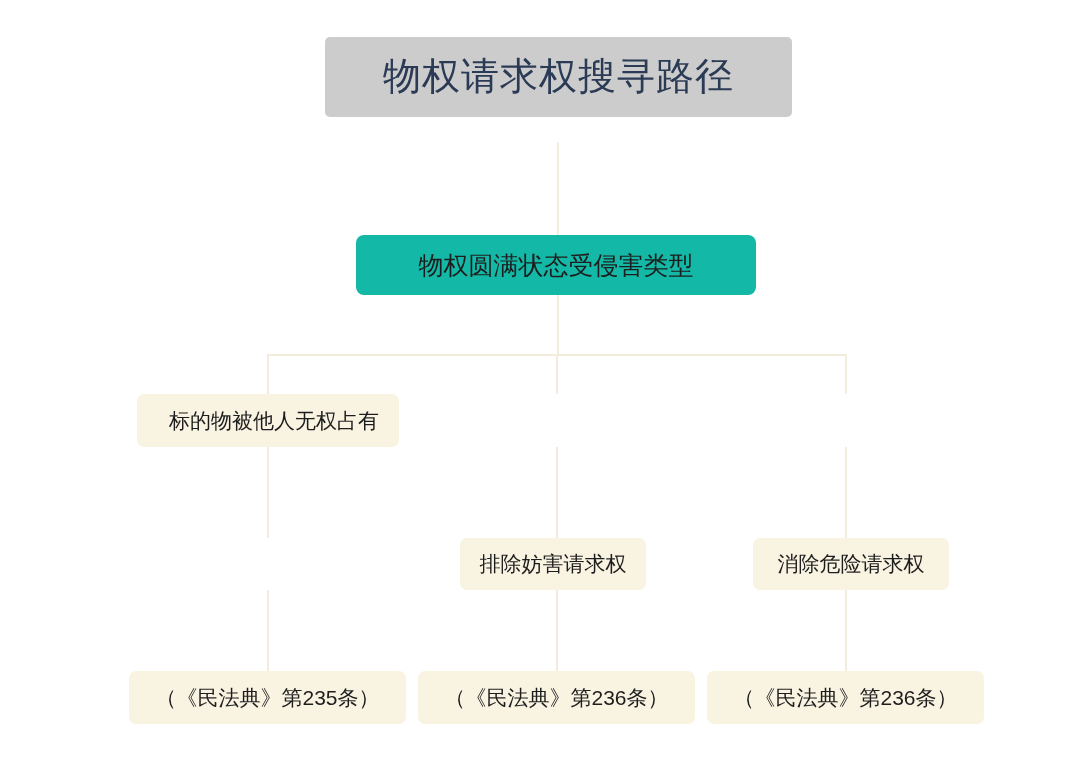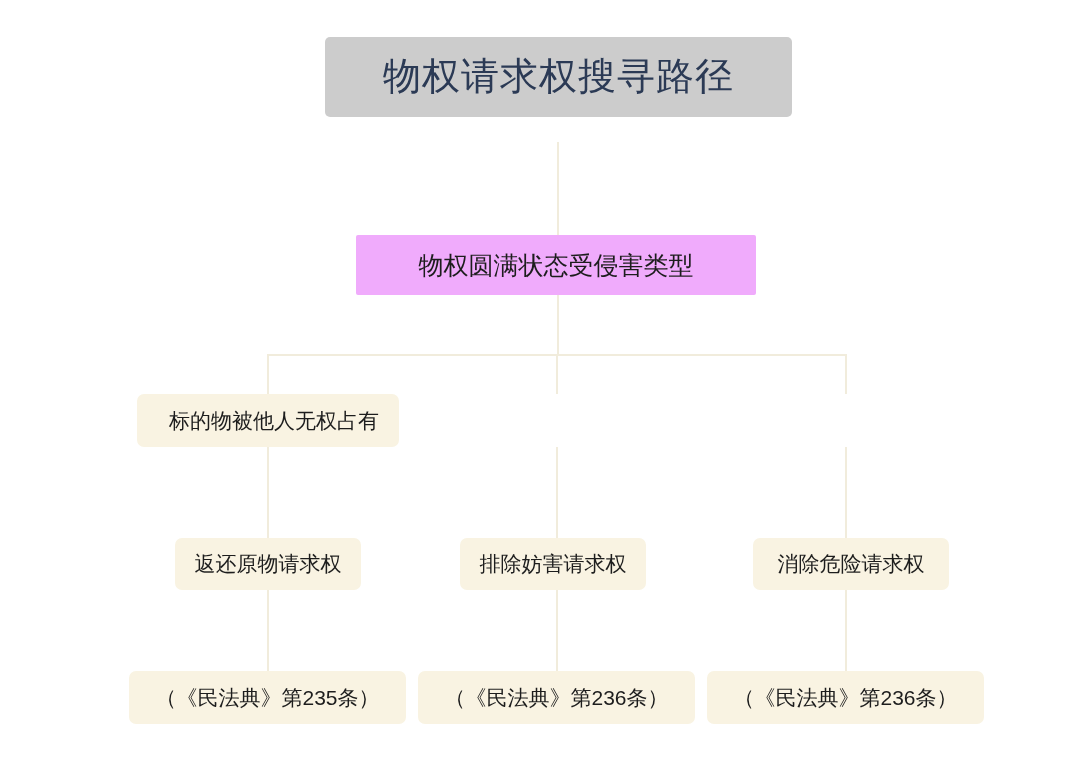--- a/index.html
+++ b/index.html
@@ -40,24 +40,24 @@
     white-space: nowrap;
   }
   .node.title {
     background: #cccccc;
     color: #2b3a55;
     font-size: 38px;
     letter-spacing: 1px;
     border-radius: 5px;
   }
   .node.level1 {
-    background: #f0abfc;
+    background: #14b8a6;
     color: #1d1d1d;
     font-size: 25px;
-    border-radius: 2px;
+    border-radius: 8px;
   }
   .node.level2 {
     background: #f9f3e2;
     color: #1d1d1d;
     font-size: 21px;
     border-radius: 7px;
     padding-left: 12px;
   }
   .node.level3 {
     background: #f9f3e2;
@@ -90,23 +90,20 @@
   <div class="line v" style="left:557px; top:295px; height:60px;"></div>
   <div class="line h" style="left:268px; top:354px; width:578px;"></div>
   <div class="line v" style="left:267px; top:354px; height:40px;"></div>
   <div class="line v" style="left:556px; top:354px; height:40px;"></div>
   <div class="line v" style="left:845px; top:354px; height:40px;"></div>
 
   <div class="node level2" style="left:137px; top:394px; width:262px; height:53px;">
     <span>标的物被他人无权占有</span>
   </div>
   <div class="line v" style="left:267px; top:447px; height:91px;"></div>
-  <div class="node level3" style="left:175px; top:538px; width:186px; height:52px;">
-    <span>返还原物请求权</span>
-  </div>
   <div class="line v" style="left:267px; top:590px; height:81px;"></div>
   <div class="node level4" style="left:129px; top:671px; width:277px; height:53px;">
     <span>（《民法典》第235条）</span>
   </div>
 
   <div class="line v" style="left:556px; top:447px; height:91px;"></div>
   <div class="node level3" style="left:460px; top:538px; width:186px; height:52px;">
     <span>排除妨害请求权</span>
   </div>
   <div class="line v" style="left:556px; top:590px; height:81px;"></div>

